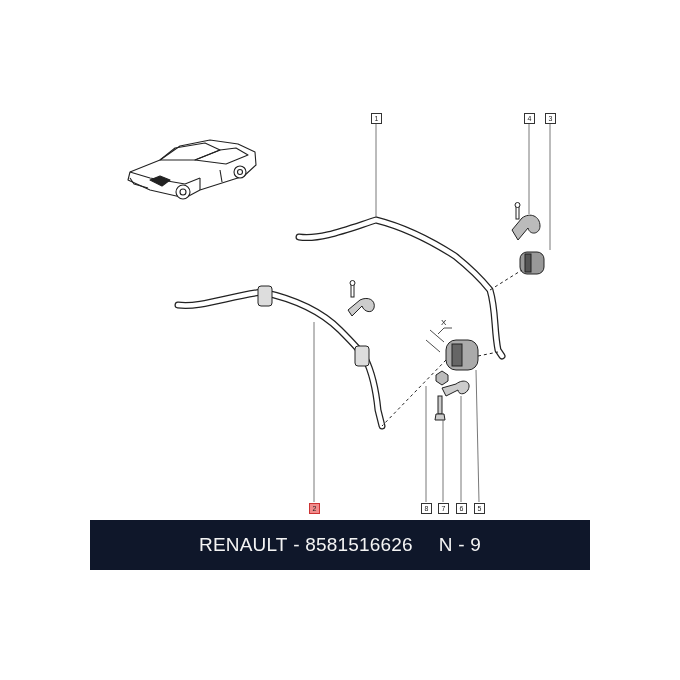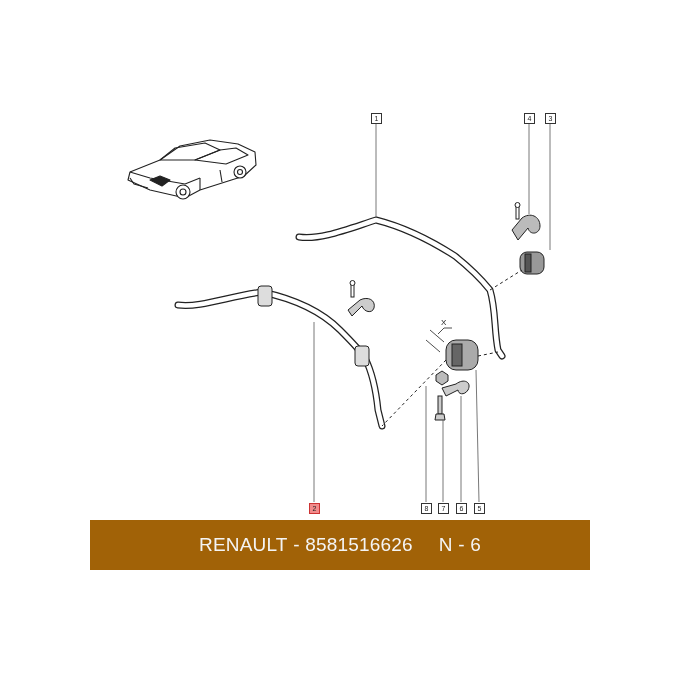--- a/index.html
+++ b/index.html
@@ -5,21 +5,21 @@
   html, body { margin: 0; padding: 0; background: #ffffff; }
   body { width: 680px; height: 680px; position: relative; overflow: hidden; font-family: "Liberation Sans", sans-serif; }
   #diagram { position: absolute; left: 0; top: 0; width: 680px; height: 680px; }
   .callout {
     position: absolute; width: 9px; height: 9px; border: 1px solid #333; background: #fff;
     font-family: "Liberation Sans", sans-serif; font-size: 7px; line-height: 9px; text-align: center; color: #222;
   }
   .callout.highlight { background: #f28b8b; border-color: #c33; }
   .footer {
     position: absolute; left: 90px; top: 520px; width: 500px; height: 50px;
-    background: #a16207; color: #f4f4f4; display: flex; align-items: center; justify-content: center;
+    background: #0f172a; color: #f4f4f4; display: flex; align-items: center; justify-content: center;
     font-family: "Liberation Sans", sans-serif; font-size: 19px; letter-spacing: 0.2px;
   }
   .footer .gap { display: inline-block; width: 26px; }
 </style>
 </head>
 <body>
 
 <svg id="diagram" viewBox="0 0 680 680" xmlns="http://www.w3.org/2000/svg">
 
   <g fill="none" stroke="#222" stroke-width="1.1" stroke-linejoin="round">
@@ -117,14 +117,14 @@
 <div class="callout" style="left:456px;top:503px;">6</div>
 <div class="callout" style="left:474px;top:503px;">5</div>
 
 <div class="footer">
   <span>RENAULT</span>
   <span>&nbsp;</span>
   <span>-</span>
   <span>&nbsp;</span>
   <span>8581516626</span>
   <span class="gap"></span>
-  <span>N - 6</span>
+  <span>N - 9</span>
 </div>
 
 </body></html>

